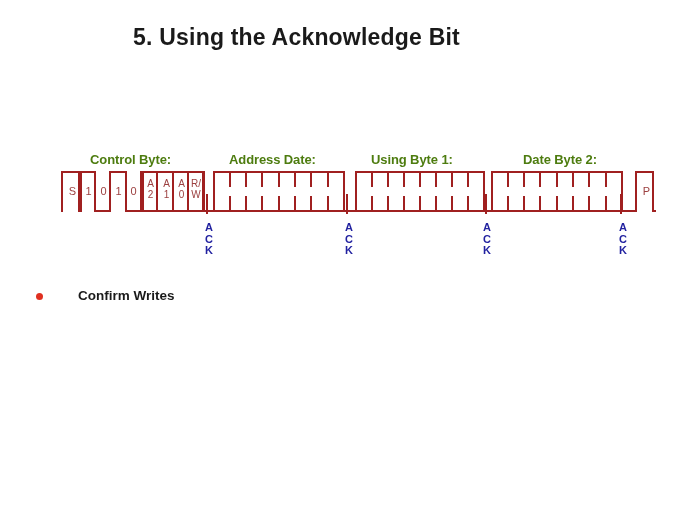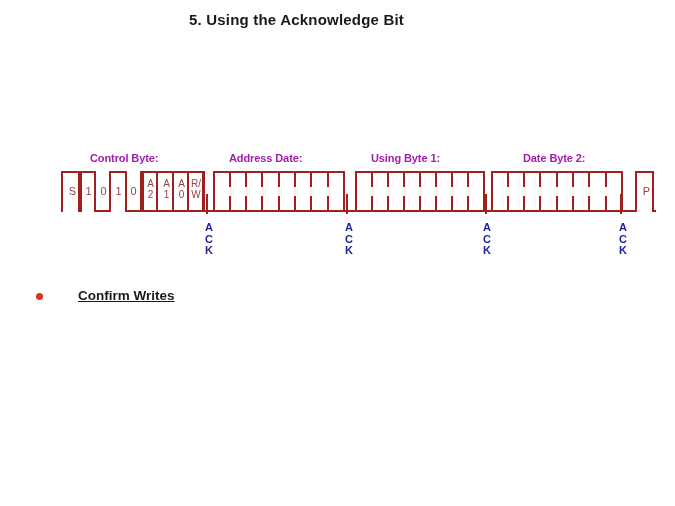--- a/index.html
+++ b/index.html
@@ -12,45 +12,45 @@
     height: 506px;
     position: relative;
     overflow: hidden;
     font-family: "Liberation Sans", sans-serif;
   }
 
   
   #slide-title {
     position: absolute;
     left: 0;
-    top: 11px;
+    top: 24px;
     width: 593px;
     text-align: center;
-    font-size: 15px;
+    font-size: 23px;
     font-weight: bold;
     color: #1a1a1a;
     letter-spacing: 0.2px;
     white-space: nowrap;
   }
 
   
   #diagram {
     position: absolute;
     left: 0;
     top: 0;
     width: 675px;
     height: 506px;
   }
 
   
   .section-label {
     position: absolute;
-    font-size: 11px;
-    font-weight: bold;
-    color: #a21caf;
+    font-size: 13px;
+    font-weight: bold;
+    color: #4d7c0f;
     white-space: nowrap;
     letter-spacing: -0.1px;
   }
 
   
   .ack-label {
     position: absolute;
     font-size: 11px;
     font-weight: bold;
     color: #2222a0;
@@ -94,21 +94,20 @@
     background: #e03020;
   }
   #bullet-text {
     position: absolute;
     left: 42px;
     top: 0px;
     font-size: 13.5px;
     font-weight: bold;
     color: #1a1a1a;
     white-space: nowrap;
-    text-decoration: underline;
   }
 </style>
 </head>
 <body>
 
 <div id="slide-title">5. Using the Acknowledge Bit</div>
 
 <div id="diagram">
 
   <svg id="waveform-svg" width="675" height="506" viewBox="0 0 675 506" style="position:absolute;left:0;top:0;">

